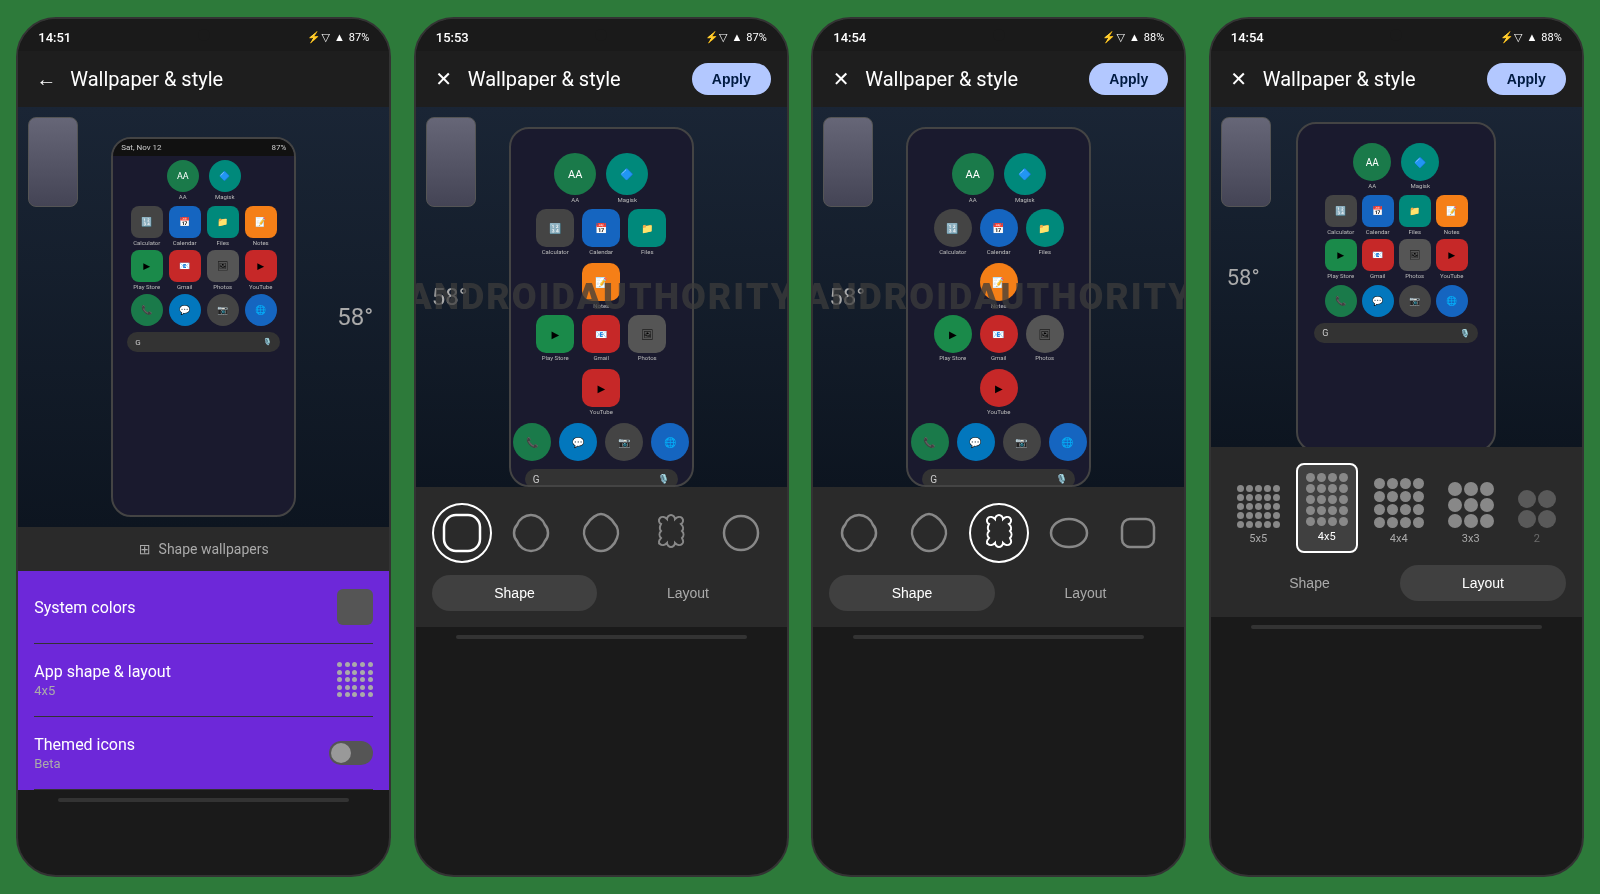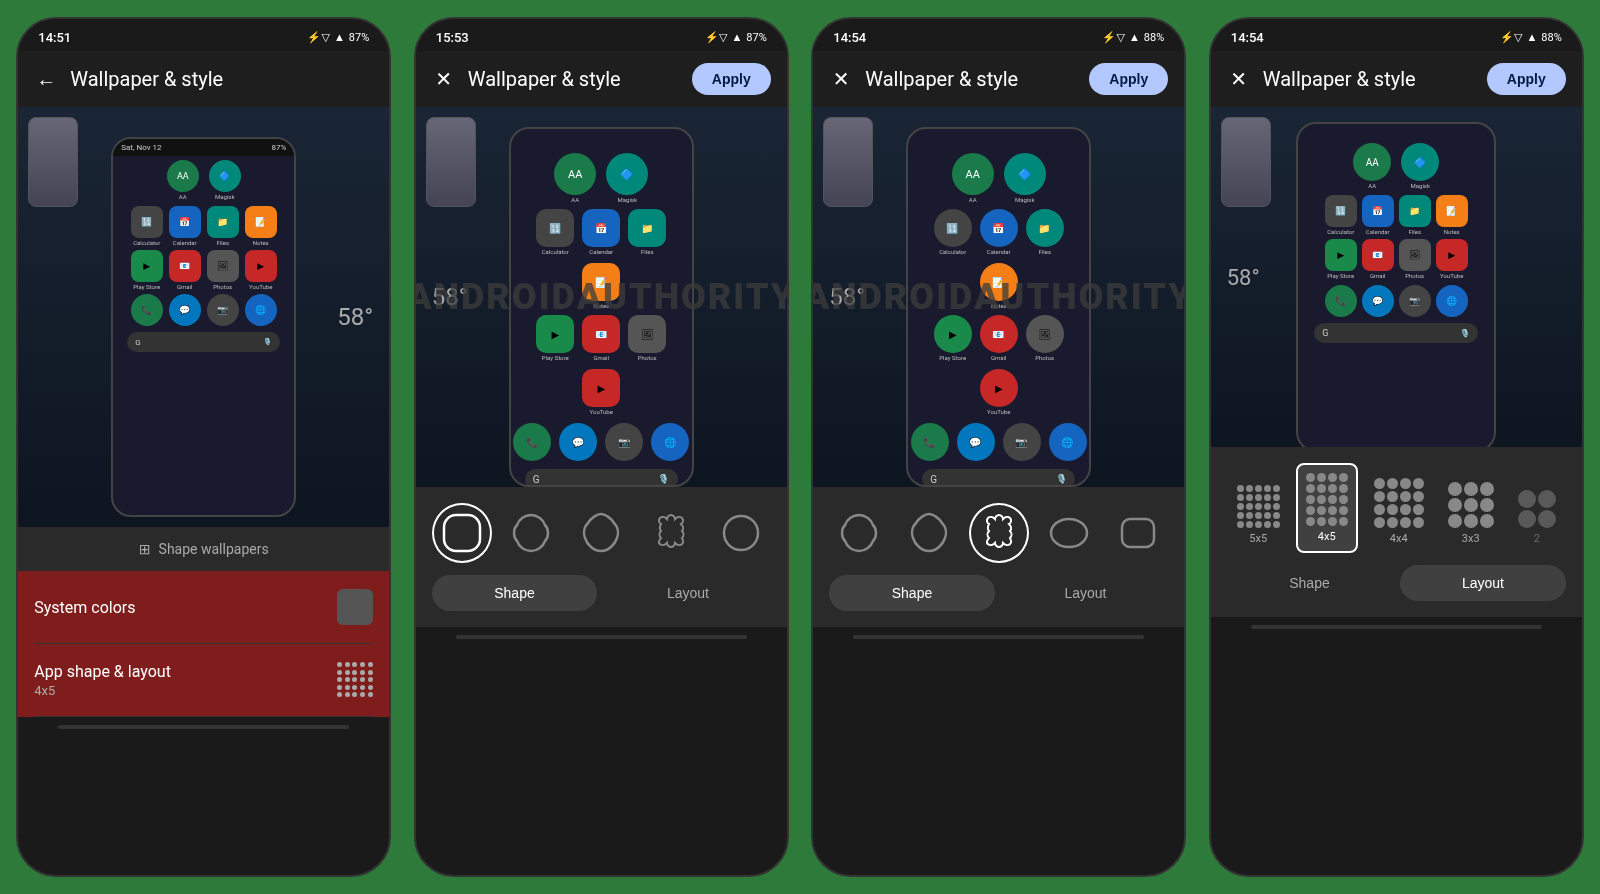--- a/index.html
+++ b/index.html
@@ -186,21 +186,21 @@
       justify-content: center;
       gap: 8px;
       padding: 14px 16px;
       background: #2a2a2a;
       color: #aaa;
       font-size: 14px;
       cursor: pointer;
     }
     .settings-section {
       padding: 0 16px;
-      background: #7f1d1d;
+      background: #6d28d9;
     }
     .settings-row {
       display: flex;
       align-items: center;
       justify-content: space-between;
       padding: 18px 0;
       border-bottom: 1px solid #333;
     }
     .settings-row-left {}
     .settings-row-title {
@@ -544,20 +544,29 @@
               <div class="grid-dot"></div>
               <div class="grid-dot"></div>
               <div class="grid-dot"></div>
             <div class="grid-dot"></div>
               <div class="grid-dot"></div>
               <div class="grid-dot"></div>
               <div class="grid-dot"></div>
               <div class="grid-dot"></div>
           </div>
         </div>
+        <div class="settings-row">
+          <div class="settings-row-left">
+            <div class="settings-row-title">Themed icons</div>
+            <div class="settings-row-subtitle">Beta</div>
+          </div>
+          <div class="toggle">
+            <div class="toggle-knob"></div>
+          </div>
+        </div>
       </div>
       <div class="bottom-divider"></div>
     </div>
   </div>
 
   <div class="phone-wrapper">
     <div class="phone">
       <div class="camera-notch"></div>
       <div class="status-bar">
         <span class="status-time">15:53</span>

